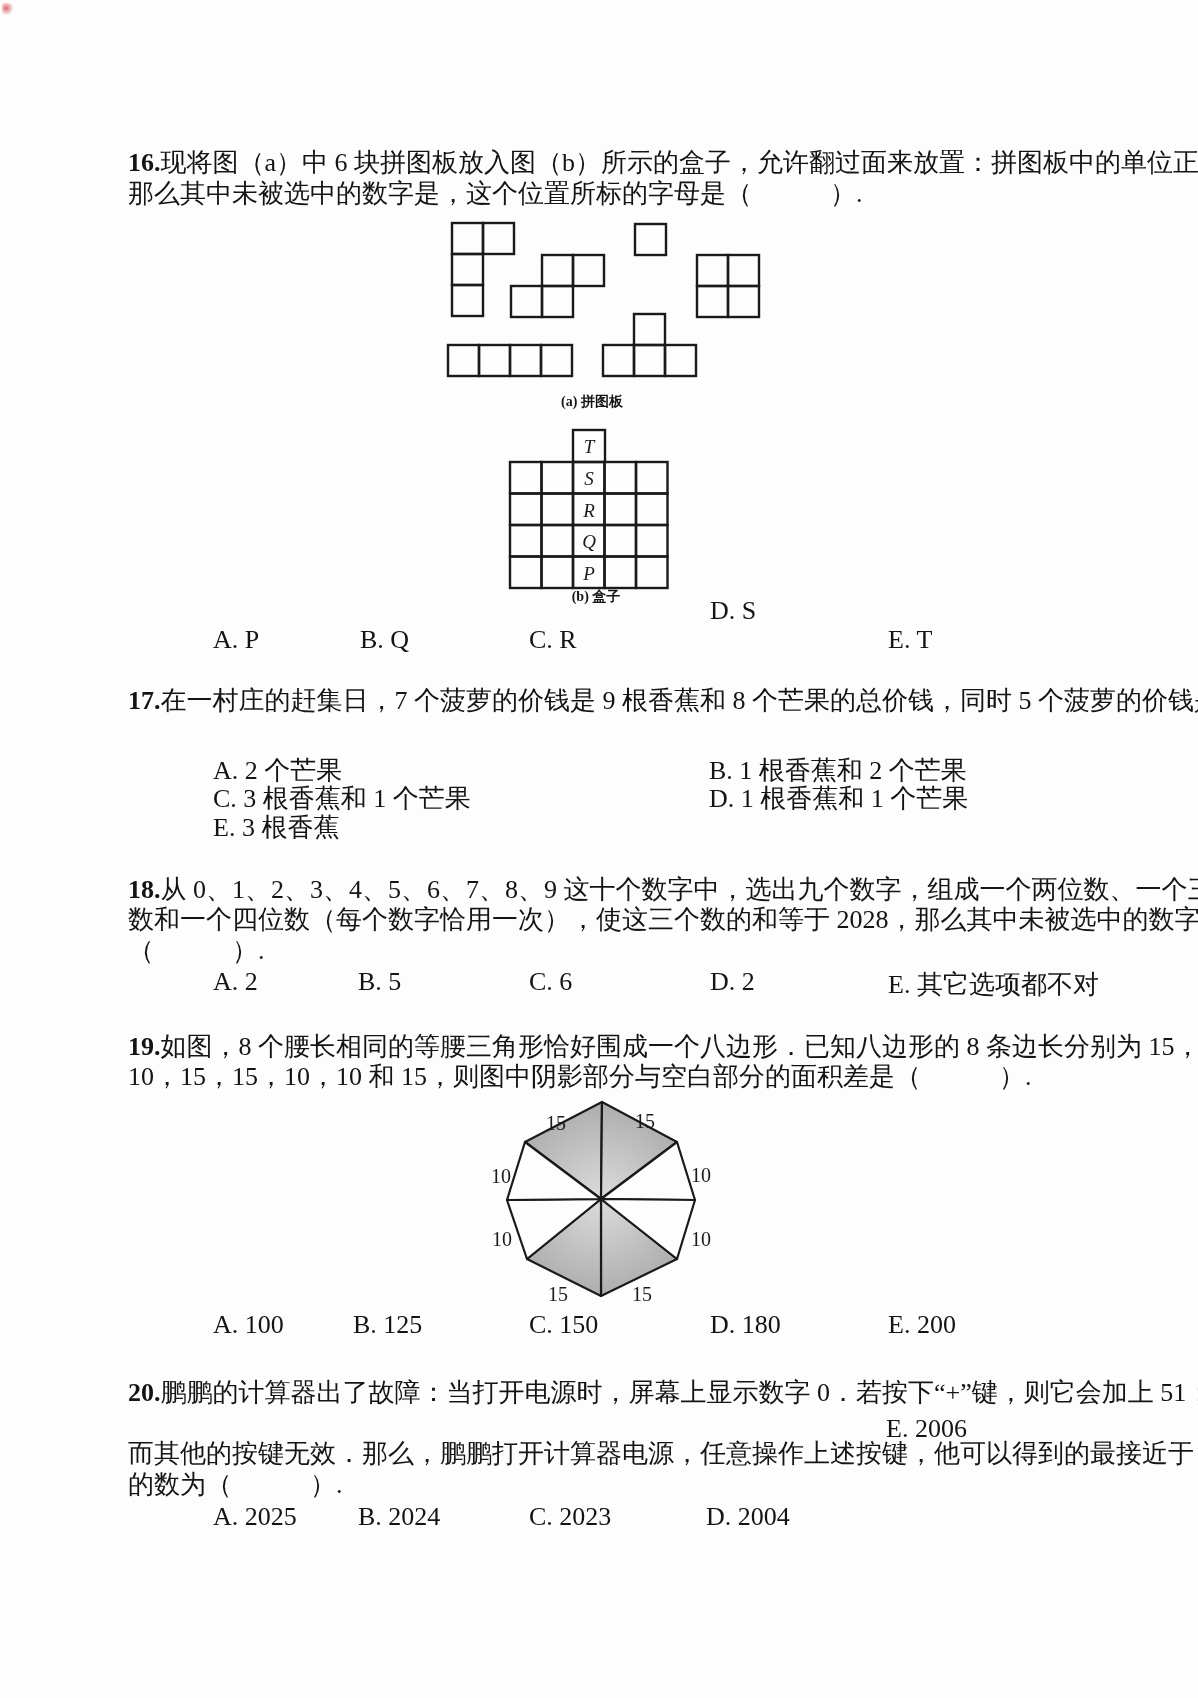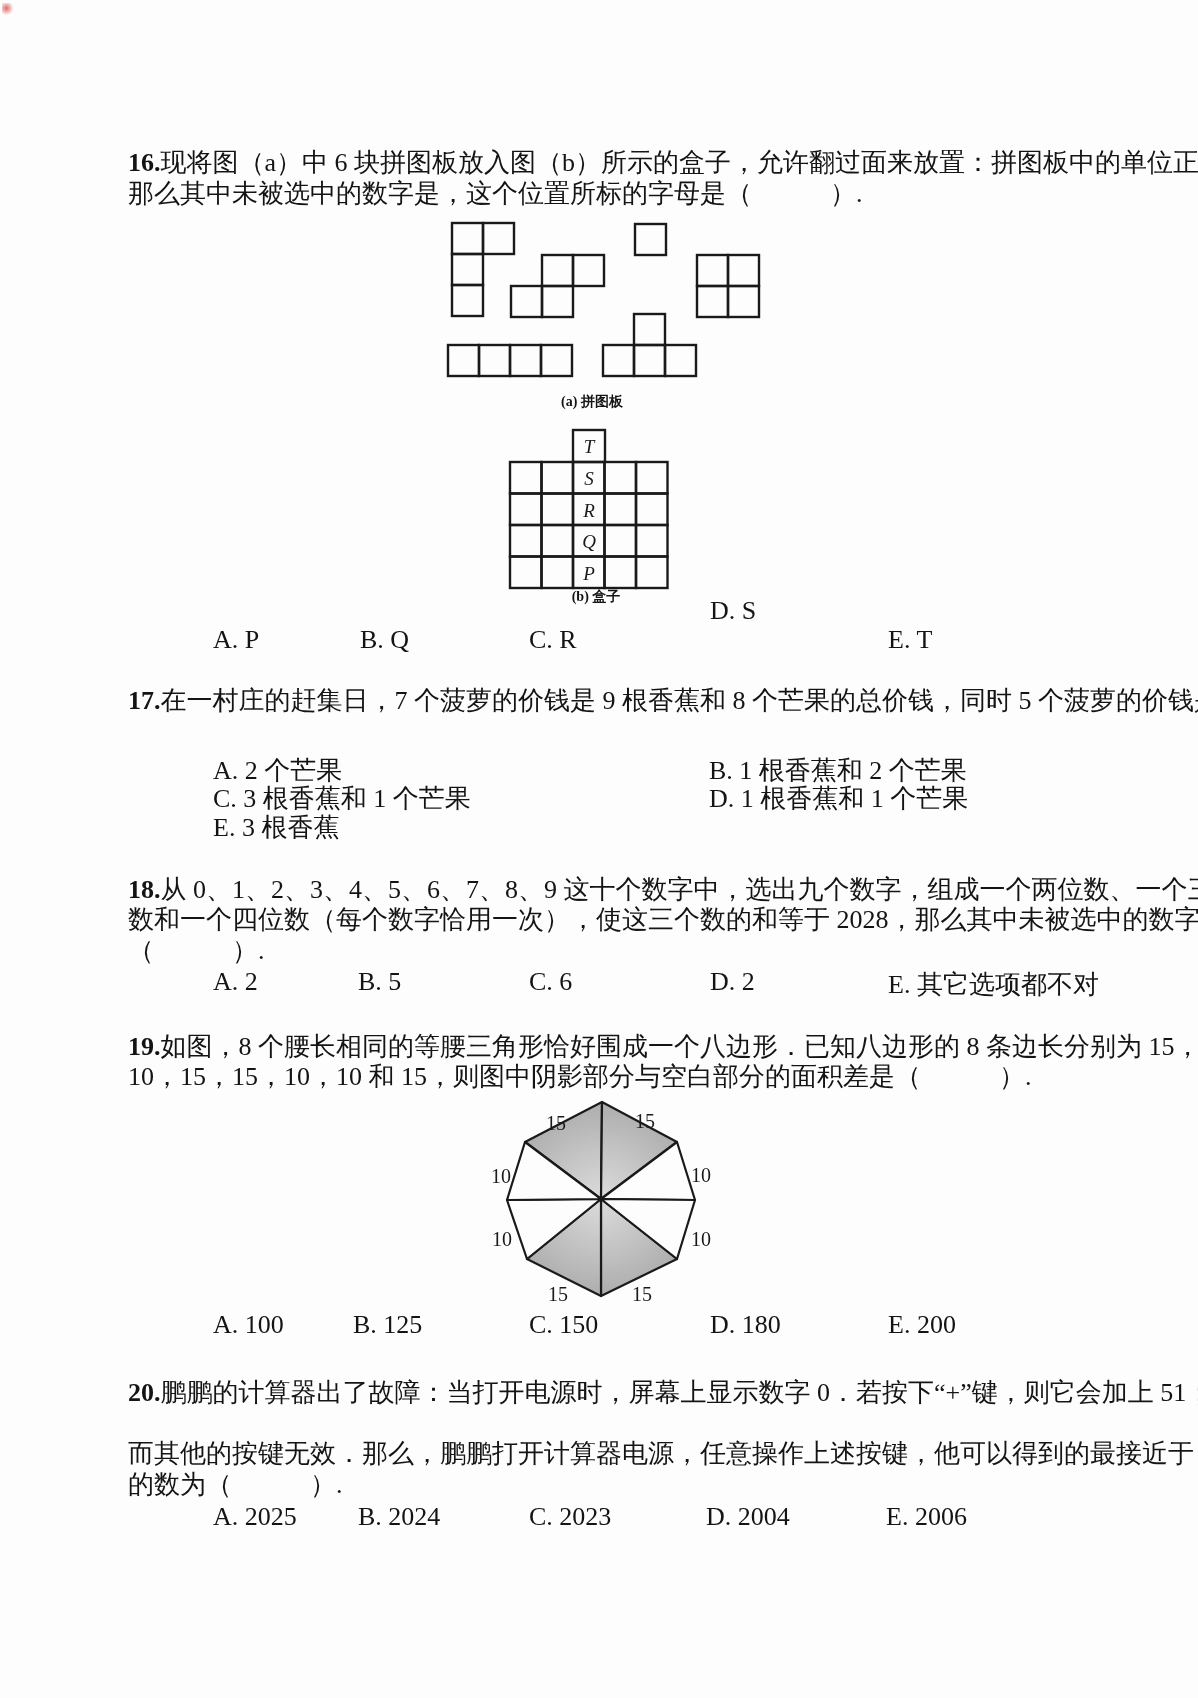--- a/index.html
+++ b/index.html
@@ -188,16 +188,16 @@
     <span>而其他的按键无效．那么，鹏鹏打开计算器电源，任意操作上述按键，他可以得到的最接近于 2024</span>
   </div>
   <div class="tline" style="top:1470px">
     <span>的数为（　　　）.</span>
   </div>
   <div>
     <span class="opt" style="left:187px; top:1502px">A. 2025</span>
     <span class="opt" style="left:332px; top:1502px">B. 2024</span>
     <span class="opt" style="left:503px; top:1502px">C. 2023</span>
     <span class="opt" style="left:680px; top:1502px">D. 2004</span>
-    <span class="opt" style="left:860px; top:1502px">E. 2006</span>
+    <span class="opt" style="left:860px; top:1414px">E. 2006</span>
   </div>
 
 </div>
 
 </body></html>

